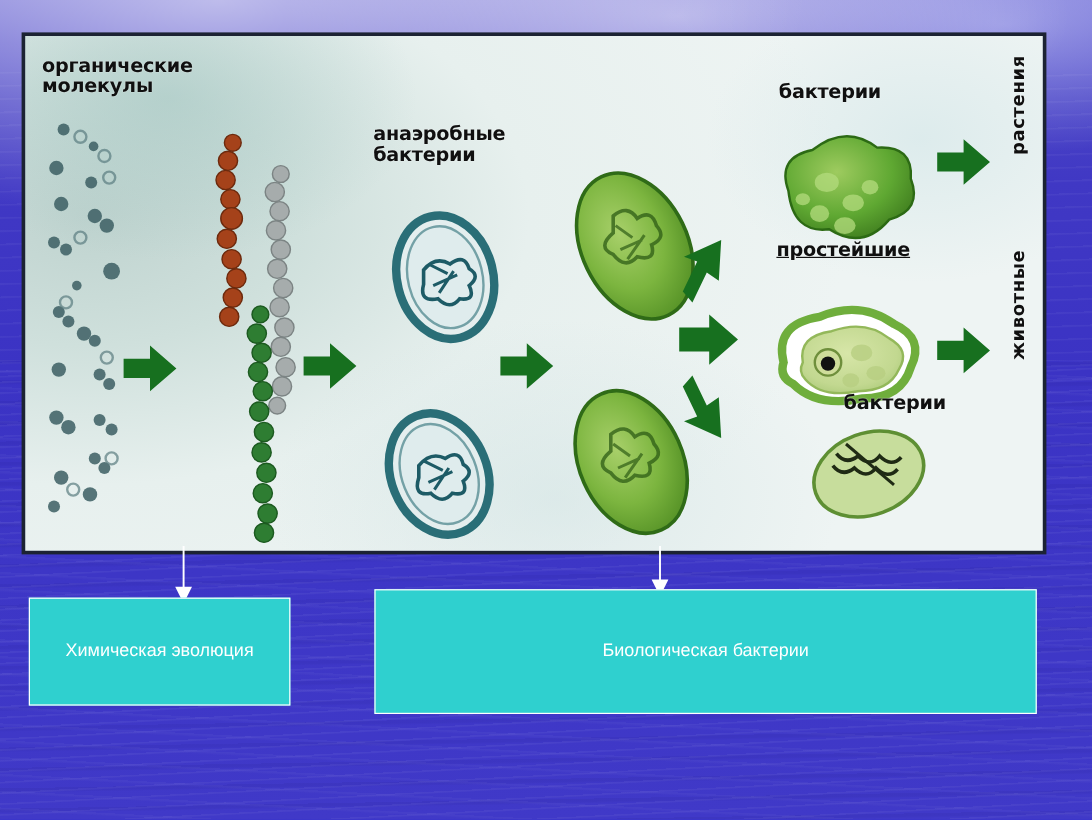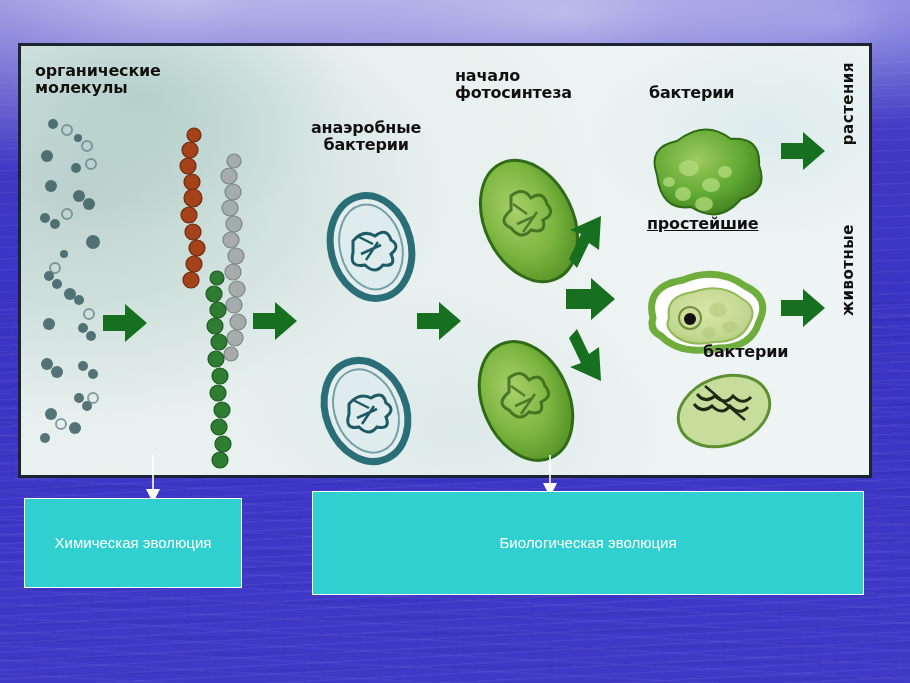--- a/index.html
+++ b/index.html
@@ -46,21 +46,20 @@
 
   
   #figure{
     position:absolute;left:18px;top:27px;width:854px;height:435px;
     border:3px solid #1c2333;
     box-sizing:border-box;
     background:
       radial-gradient(75% 90% at 6% 35%, #bfd3cf 0%, #cfe0dc 28%, #e7f0ee 58%, #eef4f3 100%),
       linear-gradient(95deg,#c3d6d2 0%, #dfeae8 22%, #f1f6f5 48%, #eef5f6 72%, #e3eef0 88%, #dfe9ea 100%);
     overflow:hidden;
-    margin-top:16px;
   }
   #figure .grain{
     position:absolute;inset:0;
     background:
       radial-gradient(35% 45% at 14% 12%, rgba(150,190,185,.45), rgba(255,255,255,0) 70%),
       radial-gradient(40% 50% at 52% 90%, rgba(205,225,225,.5), rgba(255,255,255,0) 70%),
       radial-gradient(30% 40% at 88% 20%, rgba(200,225,228,.45), rgba(255,255,255,0) 70%);
     pointer-events:none;
   }
 
@@ -306,25 +305,23 @@
         <path d="M676,348 q8,10 18,2 q10,10 18,0 q10,10 18,1" fill="none" stroke="#1f2a14" stroke-width="3"></path>
         <path d="M673,358 q8,10 18,2 q10,10 18,0 q10,10 18,1" fill="none" stroke="#1f2a14" stroke-width="3"></path>
         <path d="M684,340 l40,34" stroke="#1f2a14" stroke-width="2.5" fill="none"></path>
       </g>
     </svg>
 
     <div class="fig-label" style="left:14px;top:16px;">органические
 молекулы</div>
 
 
-    <div class="fig-label" style="left:290px;top:73px;text-align:center;">анаэробные
+    <div class="fig-label" style="left:290px;top:73px;">анаэробные
 бактерии</div>
 
-    <div class="fig-label" style="left:434px;top:21px;">начало
-фотосинтеза</div>
 
     <div class="fig-label" style="left:628px;top:38px;">бактерии</div>
 
     <div class="fig-label" style="left:626px;top:169px;text-decoration:underline;">простейшие</div>
 
     <div class="fig-label" style="left:682px;top:297px;">бактерии</div>
 
     <div class="side-label" style="right:12px;top:16px;">растения</div>
 
     <div class="side-label" style="right:12px;top:178px;">животные</div>
@@ -338,15 +335,15 @@
   <svg class="connector" style="left:537px;top:455px;" width="26" height="44" viewBox="0 0 26 44">
     <line x1="13" y1="0" x2="13" y2="30" stroke="#ffffff" stroke-width="1.6"></line>
     <path d="M6,28 L20,28 L13,42 Z" fill="#ffffff"></path>
   </svg>
 
   <div class="callout" id="callout-chem">
     <span>Химическая эволюция</span>
   </div>
 
   <div class="callout" id="callout-bio">
-    <span>Биологическая эволюция</span>
+    <span>Биологическая бактерии</span>
   </div>
 </div>
 
 </body></html>

